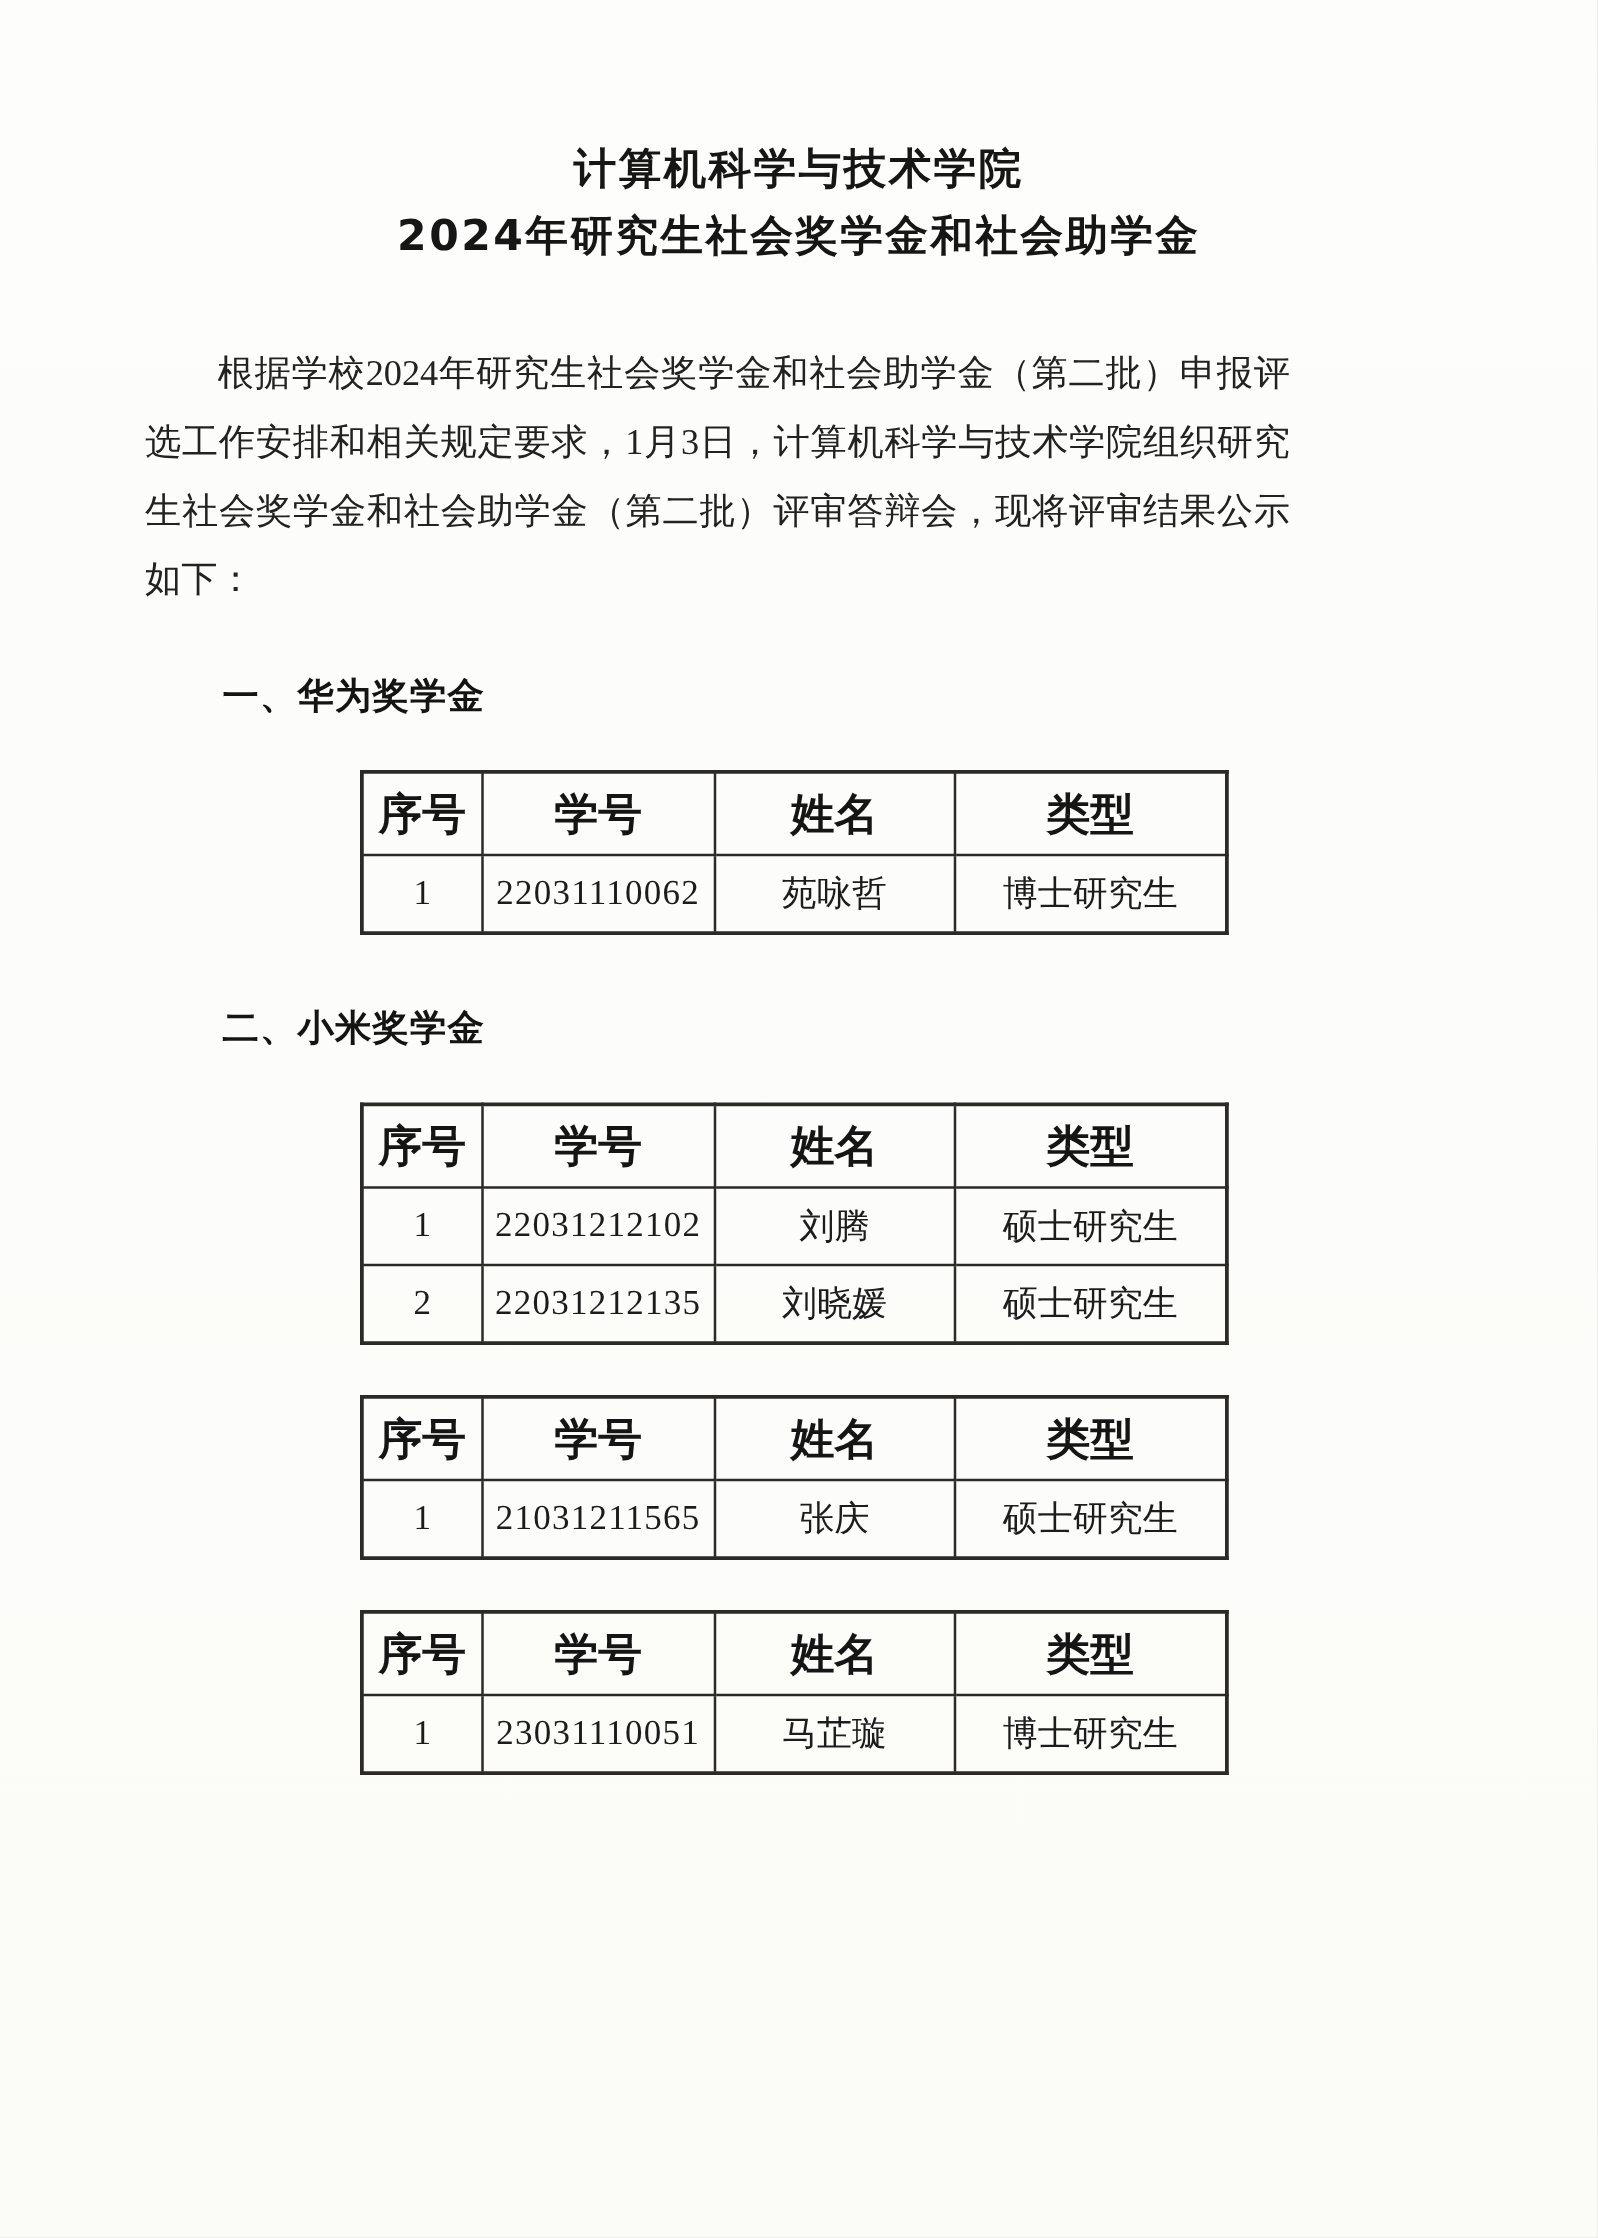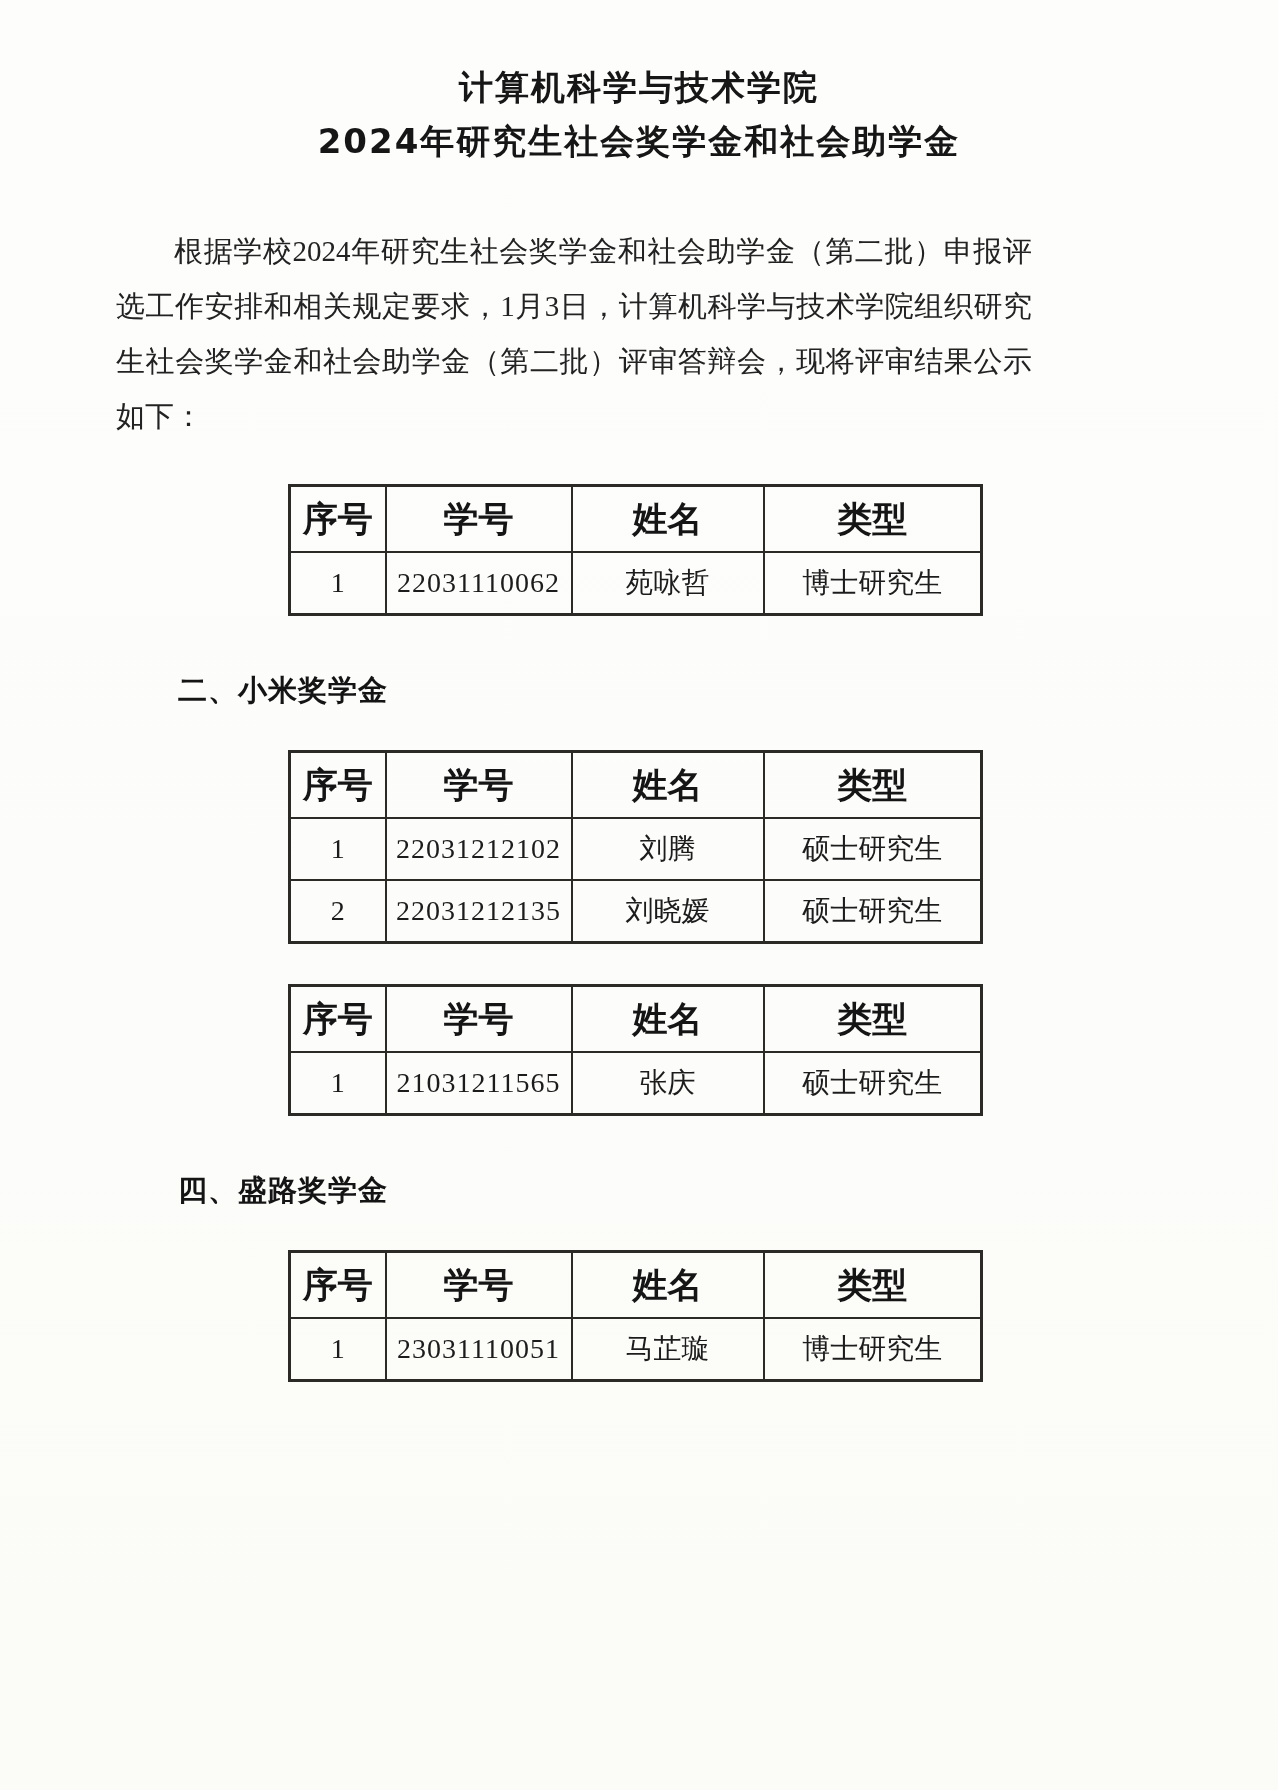--- a/index.html
+++ b/index.html
@@ -11,21 +11,21 @@
     position: relative;
     width: 1278px;
     height: 1790px;
     margin: 0 auto;
     overflow: hidden;
     background: linear-gradient(180deg, #fdfdfc 0%, #fcfcfa 55%, #fbfbf7 100%);
     color: #1d1d1d;
     font-family: "Liberation Serif", serif;
   }
   .title-block {
-    padding-top: 60px;
+    padding-top: 108px;
     text-align: center;
   }
   .title-line {
     font-family: "DejaVu Sans", sans-serif;
     font-weight: 700;
     font-size: 34px;
     line-height: 54px;
     letter-spacing: 2px;
     color: #161616;
   }
@@ -92,20 +92,21 @@
 <div class="page">
   <div class="title-block">
     <div class="title-line">计算机科学与技术学院</div>
     <div class="title-line">2024年研究生社会奖学金和社会助学金</div>
   </div>
 
   <p class="intro">根据学校2024年研究生社会奖学金和社会助学金（第二批）申报评选工作安排和相关规定要求，1月3日，计算机科学与技术学院组织研究生社会奖学金和社会助学金（第二批）评审答辩会，现将评审结果公示如下：</p>
 
   <div id="sections">
   <section class="section">
+    <h2 class="section-heading">一、华为奖学金</h2>
     <table class="award-table">
       <colgroup>
         <col class="c-index">
             <col class="c-id">
             <col class="c-name">
             <col class="c-type">
       </colgroup>
       <thead>
         <tr>
               <th>序号</th>
@@ -180,21 +181,20 @@
               <td class="cell-index">1</td>
               <td class="cell-student-id">21031211565</td>
               <td class="cell-name">张庆</td>
               <td class="cell-type">硕士研究生</td>
             </tr>
           </tbody>
     </table>
   </section>
 
   <section class="section">
-    <h2 class="section-heading">四、盛路奖学金</h2>
     <table class="award-table">
       <colgroup>
         <col class="c-index">
             <col class="c-id">
             <col class="c-name">
             <col class="c-type">
       </colgroup>
       <thead>
         <tr>
               <th>序号</th>

